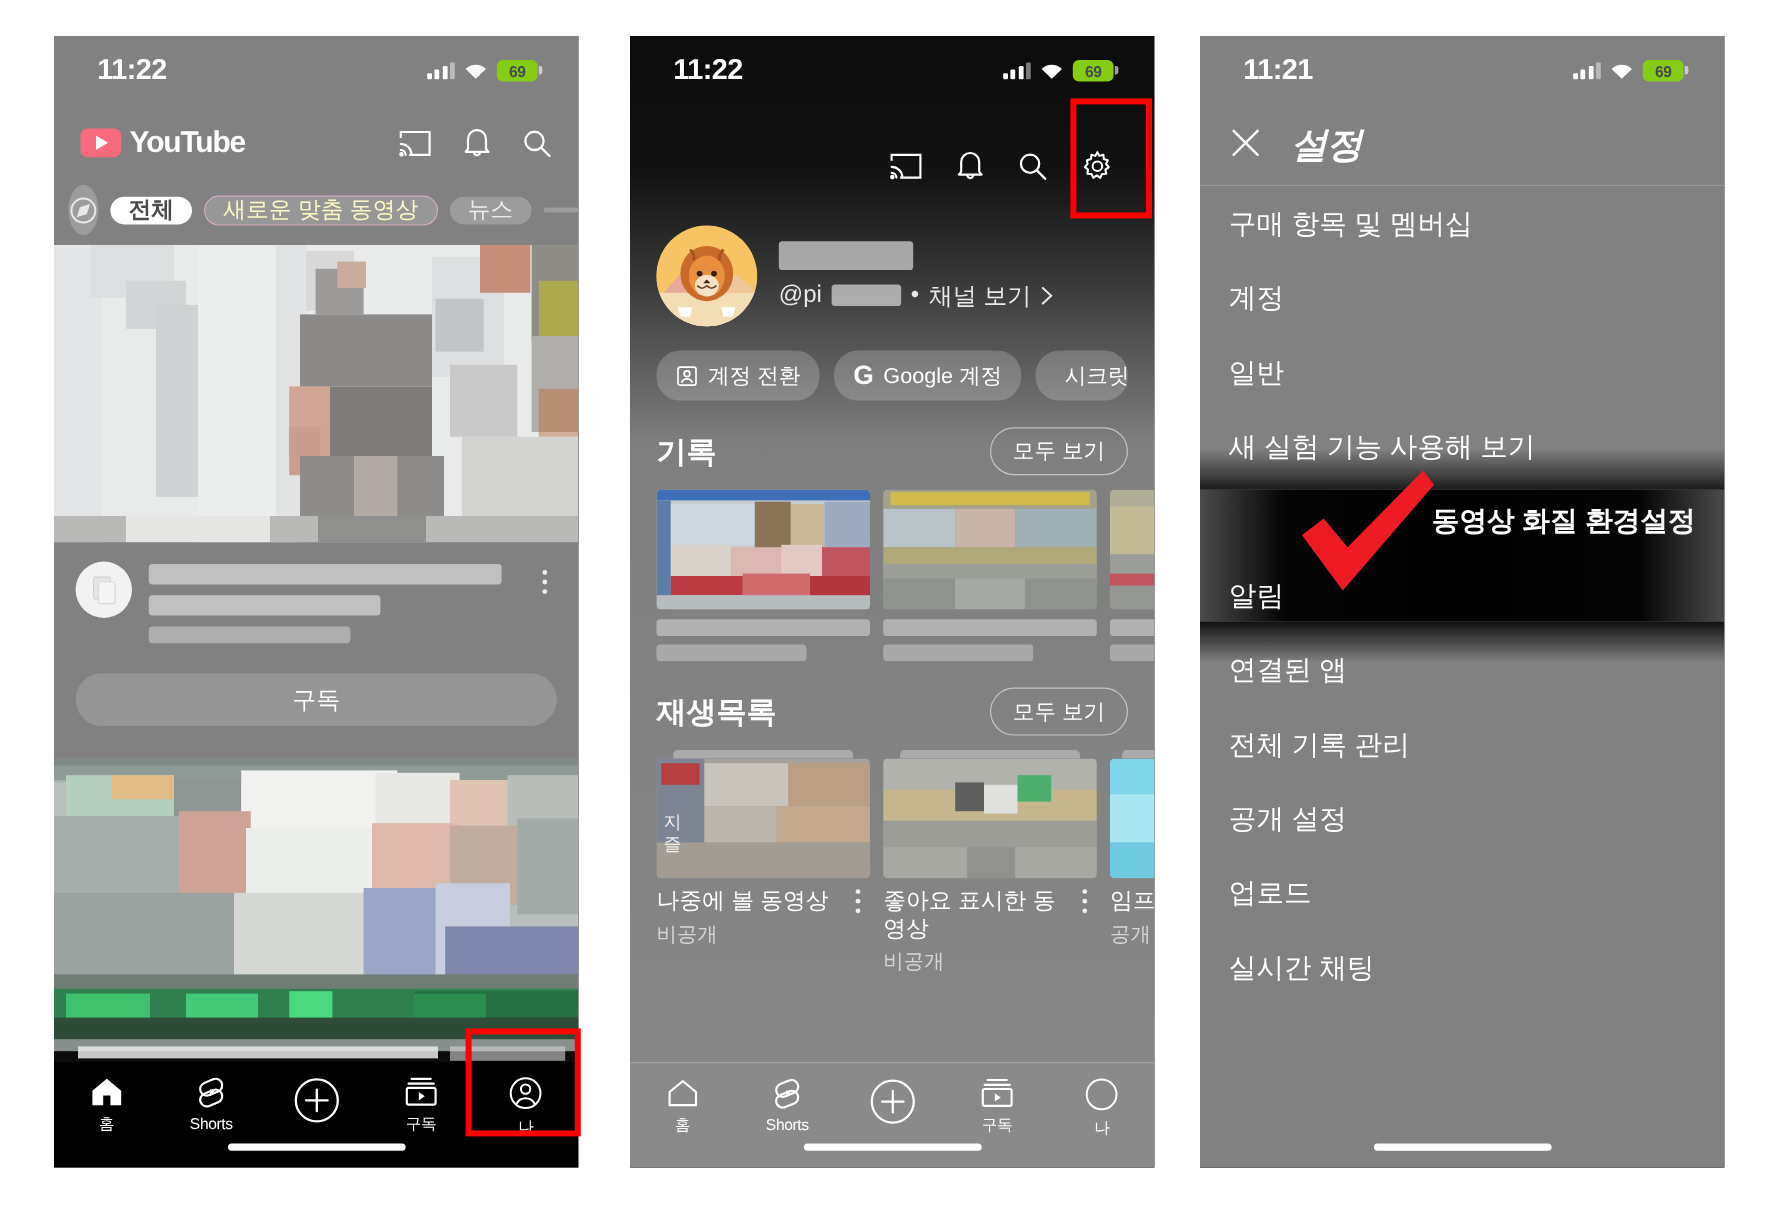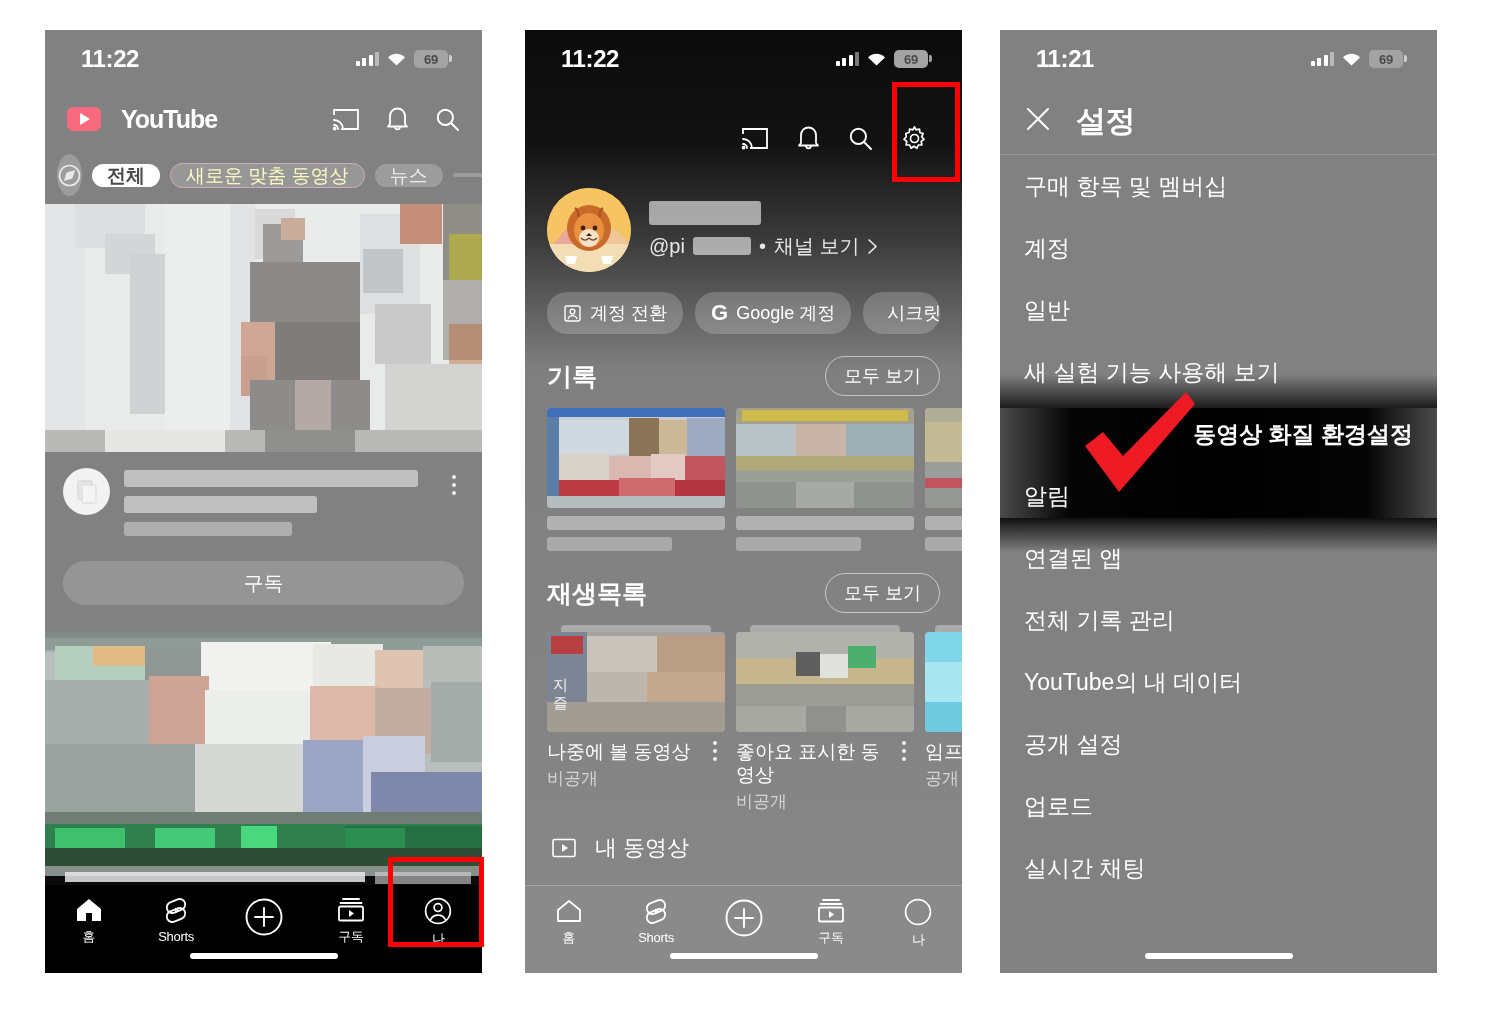--- a/index.html
+++ b/index.html
@@ -40,37 +40,37 @@
   .statusbar .right { display:flex; align-items:center; gap:8px; }
   .bars { display:flex; align-items:flex-end; gap:2.5px; height:14px; }
   .bars i { display:block; width:4px; background:#fff; border-radius:1px; }
   .bars i:nth-child(1){height:5px;}
   .bars i:nth-child(2){height:8px;}
   .bars i:nth-child(3){height:11px;}
   .bars i:nth-child(4){height:14px; background:rgba(255,255,255,.45);}
   .wifi { width:19px; height:15px; position:relative; }
   .wifi svg { display:block; }
   .batt {
-    width:34px; height:18px; border-radius:5px; background:#a3a3a3;
+    width:34px; height:18px; border-radius:5px; background:#84cc16;
     display:flex; align-items:center; justify-content:center;
     position:relative;
   }
   .batt span { font-size:13px; font-weight:bold; color:#4a4a4a; letter-spacing:-.3px;}
   .batt:after {
     content:''; position:absolute; right:-4px; top:5px;
     width:3px; height:7px; border-radius:0 2px 2px 0;
     background:rgba(255,255,255,.6);
   }
 
   
   .yt-header {
     height:62px; display:flex; align-items:center;
     padding:0 22px 0 22px; justify-content:space-between;
   }
-  .yt-logo { display:flex; align-items:center; gap:20px; }
+  .yt-logo { display:flex; align-items:center; gap:7px; }
   .yt-logo .play {
     width:34px; height:24px; border-radius:6px; background:#f96a7f;
     display:flex; align-items:center; justify-content:center;
   }
   .yt-logo .play:before {
     content:''; width:0;height:0;
     border-left:10px solid #fff; border-top:6px solid transparent; border-bottom:6px solid transparent;
     margin-left:2px;
   }
   .yt-logo .word { font-size:25px; font-weight:bold; color:#fff; letter-spacing:-1px; }
@@ -172,21 +172,21 @@
   .pl-card .th { width:178px;height:100px;border-radius:4px;overflow:hidden;position:relative;}
   .pl-title {
     margin-top:8px; color:#fff; font-size:19px; line-height:1.22;
     display:flex; gap:6px; align-items:flex-start;
   }
   .pl-title .txt { flex:1; }
   .pl-sub { margin-top:4px; color:#d6d6d6; font-size:17px; }
   .myvideos { display:flex; align-items:center; gap:18px; padding:20px 22px 0 26px; color:#fff; font-size:22px; }
 
   
-  .set-header { height:66px; display:flex; align-items:center; gap:24px; padding:0 24px; }
+  .set-header { height:66px; display:flex; align-items:center; gap:24px; padding:0 24px;font-style:italic; }
   .set-title { font-size:30px; font-weight:bold; color:#fff; letter-spacing:-.5px; }
   .set-divider { height:1px; background:rgba(255,255,255,.18); }
   .set-list { position:relative; }
   .set-item {
     height:62px; display:flex; align-items:center; padding:0 24px;
     color:#fff; font-size:23px; position:relative; z-index:2;
   }
   .set-item.strong { font-weight:bold;justify-content:flex-end; }
   .set-item.cut { height:30px; overflow:hidden; align-items:flex-start; }
   .highlight-band {
@@ -650,27 +650,20 @@
               </svg>
             </div>
           </div>
           <div class="pl-title">
             <span class="txt">임프레</span>
           </div>
           <div class="pl-sub">공개 •</div>
         </div>
       </div>
 
-      <div class="myvideos">
-        <svg width="26" height="22" viewBox="0 0 26 22" fill="none" stroke="#fff" stroke-width="1.6">
-          <rect x="2" y="2.5" width="22" height="17" rx="1.6"></rect>
-            <path d="M11 7l6 4-6 4Z" fill="#fff" stroke="none"></path>
-        </svg>
-        <span>내 동영상</span>
-      </div>
 
       <div class="bottomnav" style="background:#8a8a8a;border-top:1px solid rgba(255,255,255,.22);">
         <div class="navitem">
           <svg width="28" height="26" viewBox="0 0 28 26" fill="none" stroke="#fff" stroke-width="1.8">
               <path d="M14 3 3 12v11h22V12Z" stroke-linejoin="round"></path>
             </svg>
           <span class="lbl">홈</span>
         </div>
         <div class="navitem">
           <svg width="28" height="27" viewBox="0 0 28 27" fill="none" stroke="#fff" stroke-width="1.8">
@@ -762,23 +755,20 @@
         <div class="set-item">
             <span>알림</span>
           </div>
         <div class="set-item">
             <span>연결된 앱</span>
           </div>
         <div class="set-item">
             <span>전체 기록 관리</span>
           </div>
         <div class="set-item">
-            <span>YouTube의 내 데이터</span>
-          </div>
-        <div class="set-item">
             <span>공개 설정</span>
           </div>
         <div class="set-item">
             <span>업로드</span>
           </div>
         <div class="set-item">
             <span>실시간 채팅</span>
           </div>
         <div class="set-item cut"></div>
       </div>

